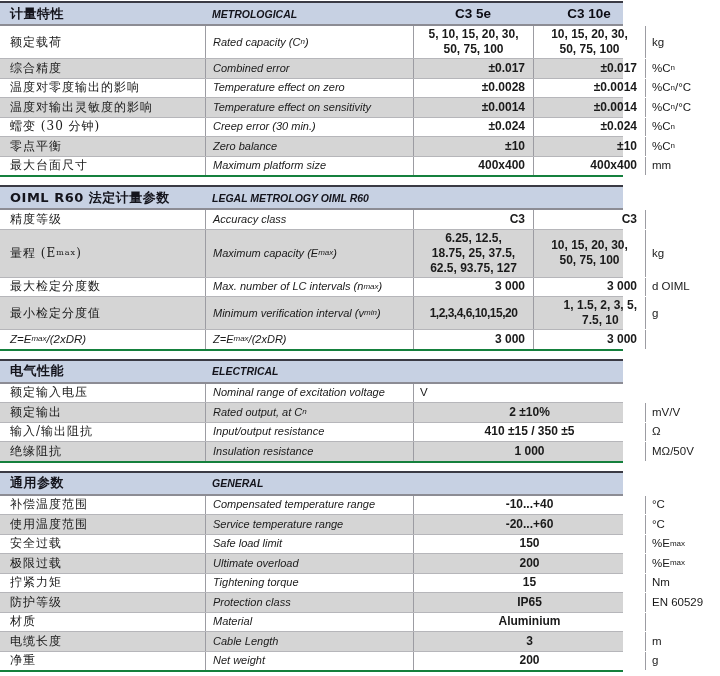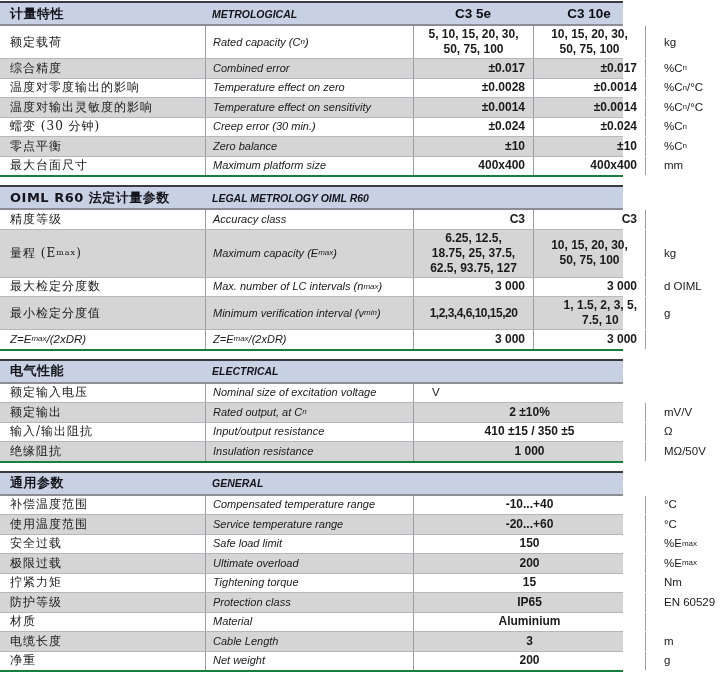--- a/index.html
+++ b/index.html
@@ -20,21 +20,21 @@
   .row.alt{background:#d5d5d5;}
   .row.last{border-bottom:2px solid #15803d;}
   .cell{display:flex;align-items:center;box-sizing:border-box;padding:1px 6px;line-height:15px;}
   .cell.bl{border-left:1px solid #9c9ca2;}
   .zh{font-family:"DejaVu Serif",serif;font-size:12px;letter-spacing:1px;padding-left:10px;text-align:center;}
   .zh.formula{font-family:"Liberation Sans",sans-serif;font-style:italic;font-size:11.5px;letter-spacing:0;}
   .en{font-style:italic;font-size:11px;padding-left:7px;}
   .val{font-weight:bold;font-size:12px;justify-content:flex-end;text-align:right;padding-right:8px;}
   .val.center{justify-content:center;text-align:center;padding-right:4px;padding-left:4px;}
   .val.tight{letter-spacing:-0.5px;padding-left:1px;padding-right:1px;}
-  .unit{font-size:11.5px;padding-left:18px;white-space:nowrap;}
+  .unit{font-size:11.5px;padding-left:6px;white-space:nowrap;}
   .multiline{display:block;text-align:center;align-self:center;}
   sub{font-size:8px;vertical-align:-2px;line-height:0;}
 </style>
 </head>
 <body>
 
 <div class="sheet">
   <div id="sections">
       <div class="section">
         <div class="sec-header g5">
@@ -183,21 +183,21 @@
           <div class="cell unit bl"></div>
         </div>
       </div>
       <div class="section">
         <div class="sec-header g2">
           <div class="sec-title-zh">电气性能</div>
           <div class="sec-title-en">ELECTRICAL</div>
         </div>
         <div class="row g4">
           <div class="cell zh">额定输入电压</div>
-          <div class="cell en bl">Nominal size of excitation voltage</div>
+          <div class="cell en bl">Nominal range of excitation voltage</div>
           <div class="cell unit bl">V</div>
         </div>
         <div class="row g4 alt">
           <div class="cell zh">额定输出</div>
           <div class="cell en bl">Rated output, at C<sub>n</sub></div>
           <div class="cell val bl center">
             <span>2 ±10%</span>
           </div>
           <div class="cell unit bl">mV/V</div>
         </div>

